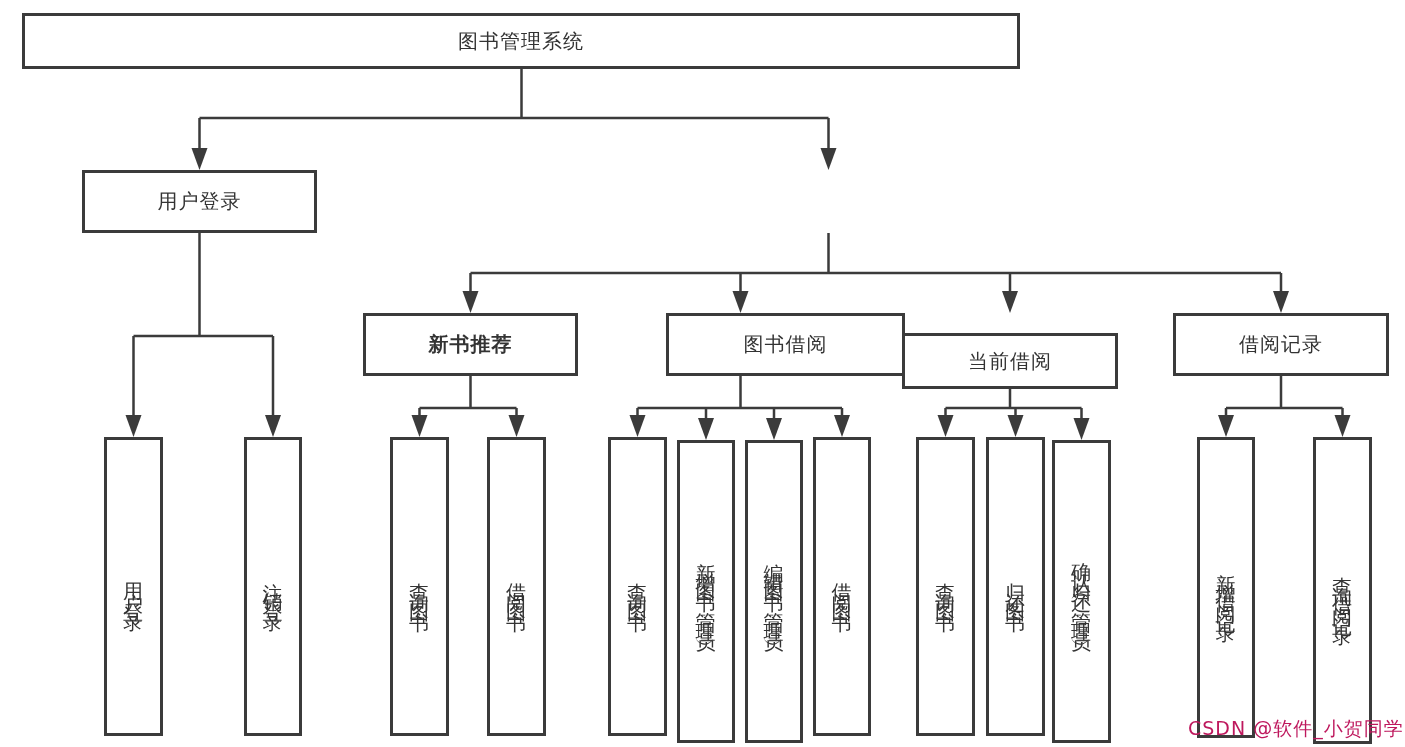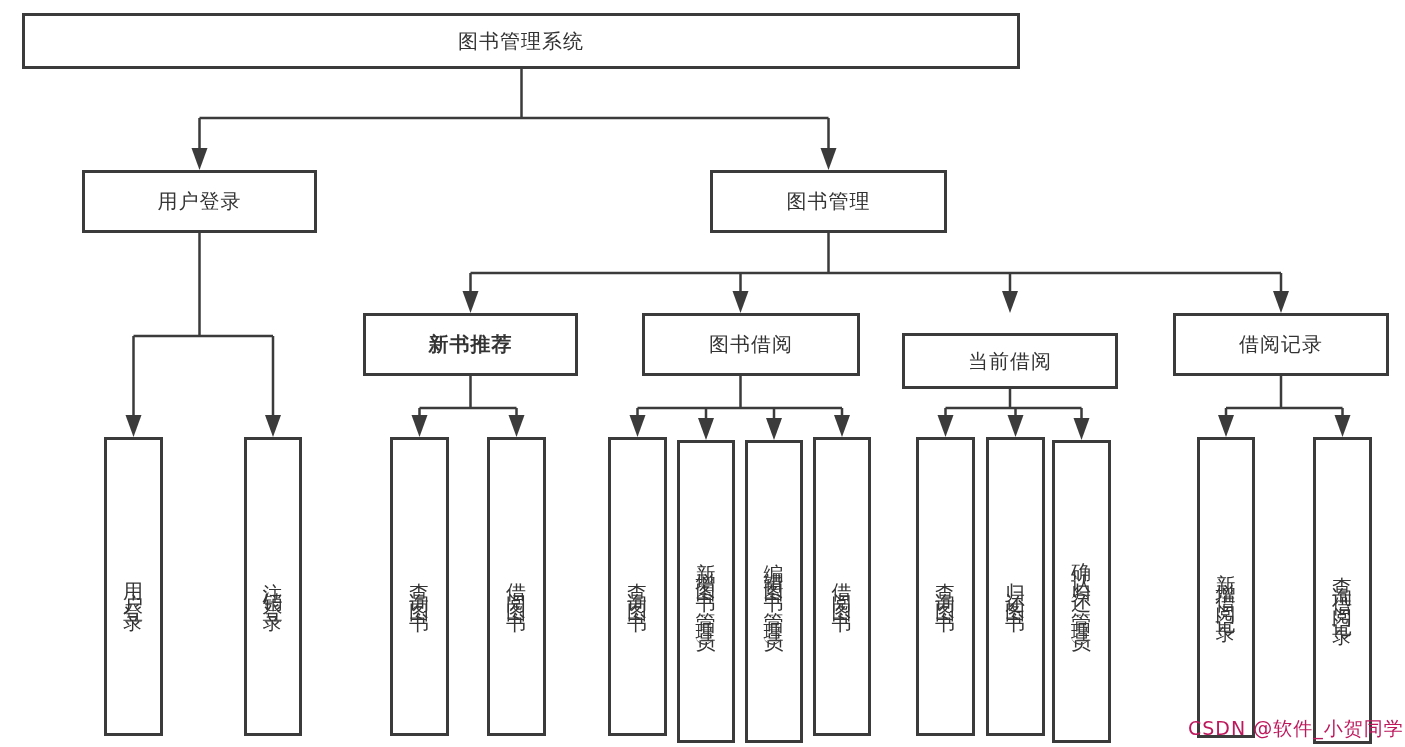--- a/index.html
+++ b/index.html
@@ -34,21 +34,21 @@
     letter-spacing: 10px;
     font-size: 20px;
     line-height: 1;
   }
 
   
   #n-root          { left: 22px;   top: 13px;  width: 998px; height: 56px; }
   #n-user-login    { left: 82px;   top: 170px; width: 235px; height: 63px; }
   #n-book-mgmt     { left: 710px;  top: 170px; width: 237px; height: 63px; }
   #n-new-books     { left: 363px;  top: 313px; width: 215px; height: 63px; font-weight: bold; }
-  #n-book-borrow   { left: 642px;  top: 313px; width: 218px; height: 63px; }
+  #n-book-borrow   { left: 666px;  top: 313px; width: 239px; height: 63px; }
   #n-current-borrow{ left: 902px;  top: 313px; width: 216px; height: 56px; margin-top: 20px; }
   #n-borrow-records{ left: 1173px; top: 313px; width: 216px; height: 63px; }
 
   #l-ul-0 { left: 104px;  top: 437px; width: 59px; height: 299px; }
   #l-ul-1 { left: 244px;  top: 437px; width: 58px; height: 299px; }
   #l-nb-0 { left: 390px;  top: 437px; width: 59px; height: 299px; }
   #l-nb-1 { left: 487px;  top: 437px; width: 59px; height: 299px; }
   #l-bb-0 { left: 608px;  top: 437px; width: 59px; height: 299px; }
   #l-bb-1 { left: 677px;  top: 440px; width: 58px; height: 303px; }
   #l-bb-2 { left: 745px;  top: 440px; width: 58px; height: 303px; }
@@ -114,21 +114,20 @@
     <g>
       <path d="M1281 376 V408 M1226 408 H1342.5 M1226 408 V419 M1342.5 408 V419"></path>
       <polygon points="1218,415 1234,415 1226,437"></polygon>
       <polygon points="1334.5,415 1350.5,415 1342.5,437"></polygon>
     </g>
   </svg>
 
   <div class="box" id="n-root">图书管理系统</div>
 
   <div class="box" id="n-user-login">用户登录</div>
-  <div class="box" id="n-book-mgmt">图书管理</div>
 
   <div class="box" id="n-new-books">新书推荐</div>
   <div class="box" id="n-book-borrow">图书借阅</div>
   <div class="box" id="n-current-borrow">当前借阅</div>
   <div class="box" id="n-borrow-records">借阅记录</div>
 
   <div class="box leaf" id="l-ul-0">
     <span class="vtext">用户登录</span>
   </div>
   <div class="box leaf" id="l-ul-1">

